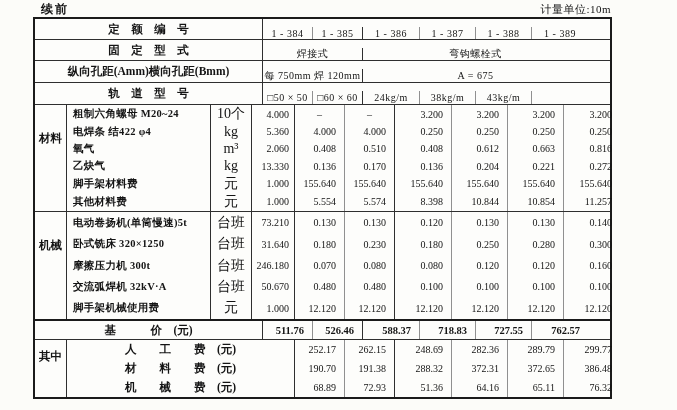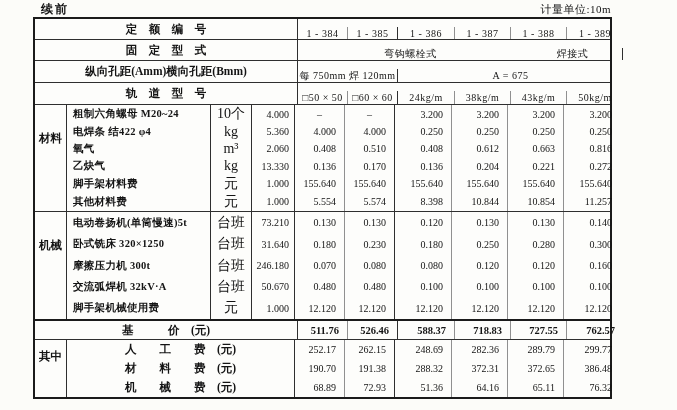--- a/index.html
+++ b/index.html
@@ -13,21 +13,21 @@
      border:2px solid #1b1b1b;background:#fdfdfb;display:flex;flex-direction:column;}
 
   .row{display:flex;box-sizing:border-box;flex-shrink:0;}
   .h21{height:21px;} .h22{height:22px;}
   .hb{border-bottom:1px solid #2f2f2f;}
 
   .c{display:flex;align-items:center;justify-content:center;box-sizing:border-box;
      flex-shrink:0;overflow:hidden;white-space:nowrap;}
 
   .wcat{width:32px;} .wname{width:144px;} .wunit{width:41px;} .wprice{width:43px;}
-  .wlab{width:263px;text-align:right;} .wlab2{width:228px;}
+  .wlab{width:228px;text-align:right;} .wlab2{width:228px;}
   .d1{width:50px;} .d2{width:50px;} .d3{width:57px;} .d4{width:56px;} .d5{width:56px;} .d6{width:56px;}
   .wweld{width:100px;} .whook{width:225px;}
 
   .brs{border-right:1px solid #2f2f2f;}
   .brf{border-right:1px solid #909090;}
 
   .hdr{font-weight:700;font-size:11.5px;}
   .qnum{font-size:10px;letter-spacing:0.5px;margin-top:8px;}
   .name{justify-content:flex-start;padding-left:6px;font-size:10.5px;font-weight:700;letter-spacing:0.3px;}
   .unit{font-size:14px;}
@@ -64,38 +64,37 @@
       <div class="c d1 brf qnum">1 - 384</div>
       <div class="c d2 brs qnum">1 - 385</div>
       <div class="c d3 brf qnum">1 - 386</div>
       <div class="c d4 brf qnum">1 - 387</div>
       <div class="c d5 brf qnum">1 - 388</div>
       <div class="c d6 qnum">1 - 389</div>
     </div>
 
     <div class="row h21 hb">
       <div class="c wlab hdr brs">固　定　型　式</div>
+      <div class="c wweld brs qnum">焊接式</div>
       <div class="c whook qnum">弯钩螺栓式</div>
-      <div class="c wweld brs qnum">焊接式</div>
     </div>
 
     <div class="row h22 hb">
       <div class="c wlab hdr brs">纵向孔距(Amm)横向孔距(Bmm)</div>
       <div class="c wweld brs qnum">每 750mm 焊 120mm</div>
       <div class="c whook qnum">A = 675</div>
     </div>
 
     <div class="row h22 hb">
       <div class="c wlab hdr brs">轨　道　型　号</div>
       <div class="c d1 brf qnum">□50 × 50</div>
       <div class="c d2 brs qnum">□60 × 60</div>
       <div class="c d3 brf qnum">24kg/m</div>
       <div class="c d4 brf qnum">38kg/m</div>
       <div class="c d5 brf qnum">43kg/m</div>
-      <div class="c d6 qnum">50kg/m</div>
     </div>
 
     <div class="sec secmat">
       <div class="c wcat brs vlab">材料</div>
       <div class="secbody">
         <div class="row">
           <div class="c wname brs name">粗制六角螺母 M20~24</div>
           <div class="c wunit brs unit">10个</div>
           <div class="c wprice brs pnum">4.000</div>
           <div class="c d1 brf num ctr">–</div>

